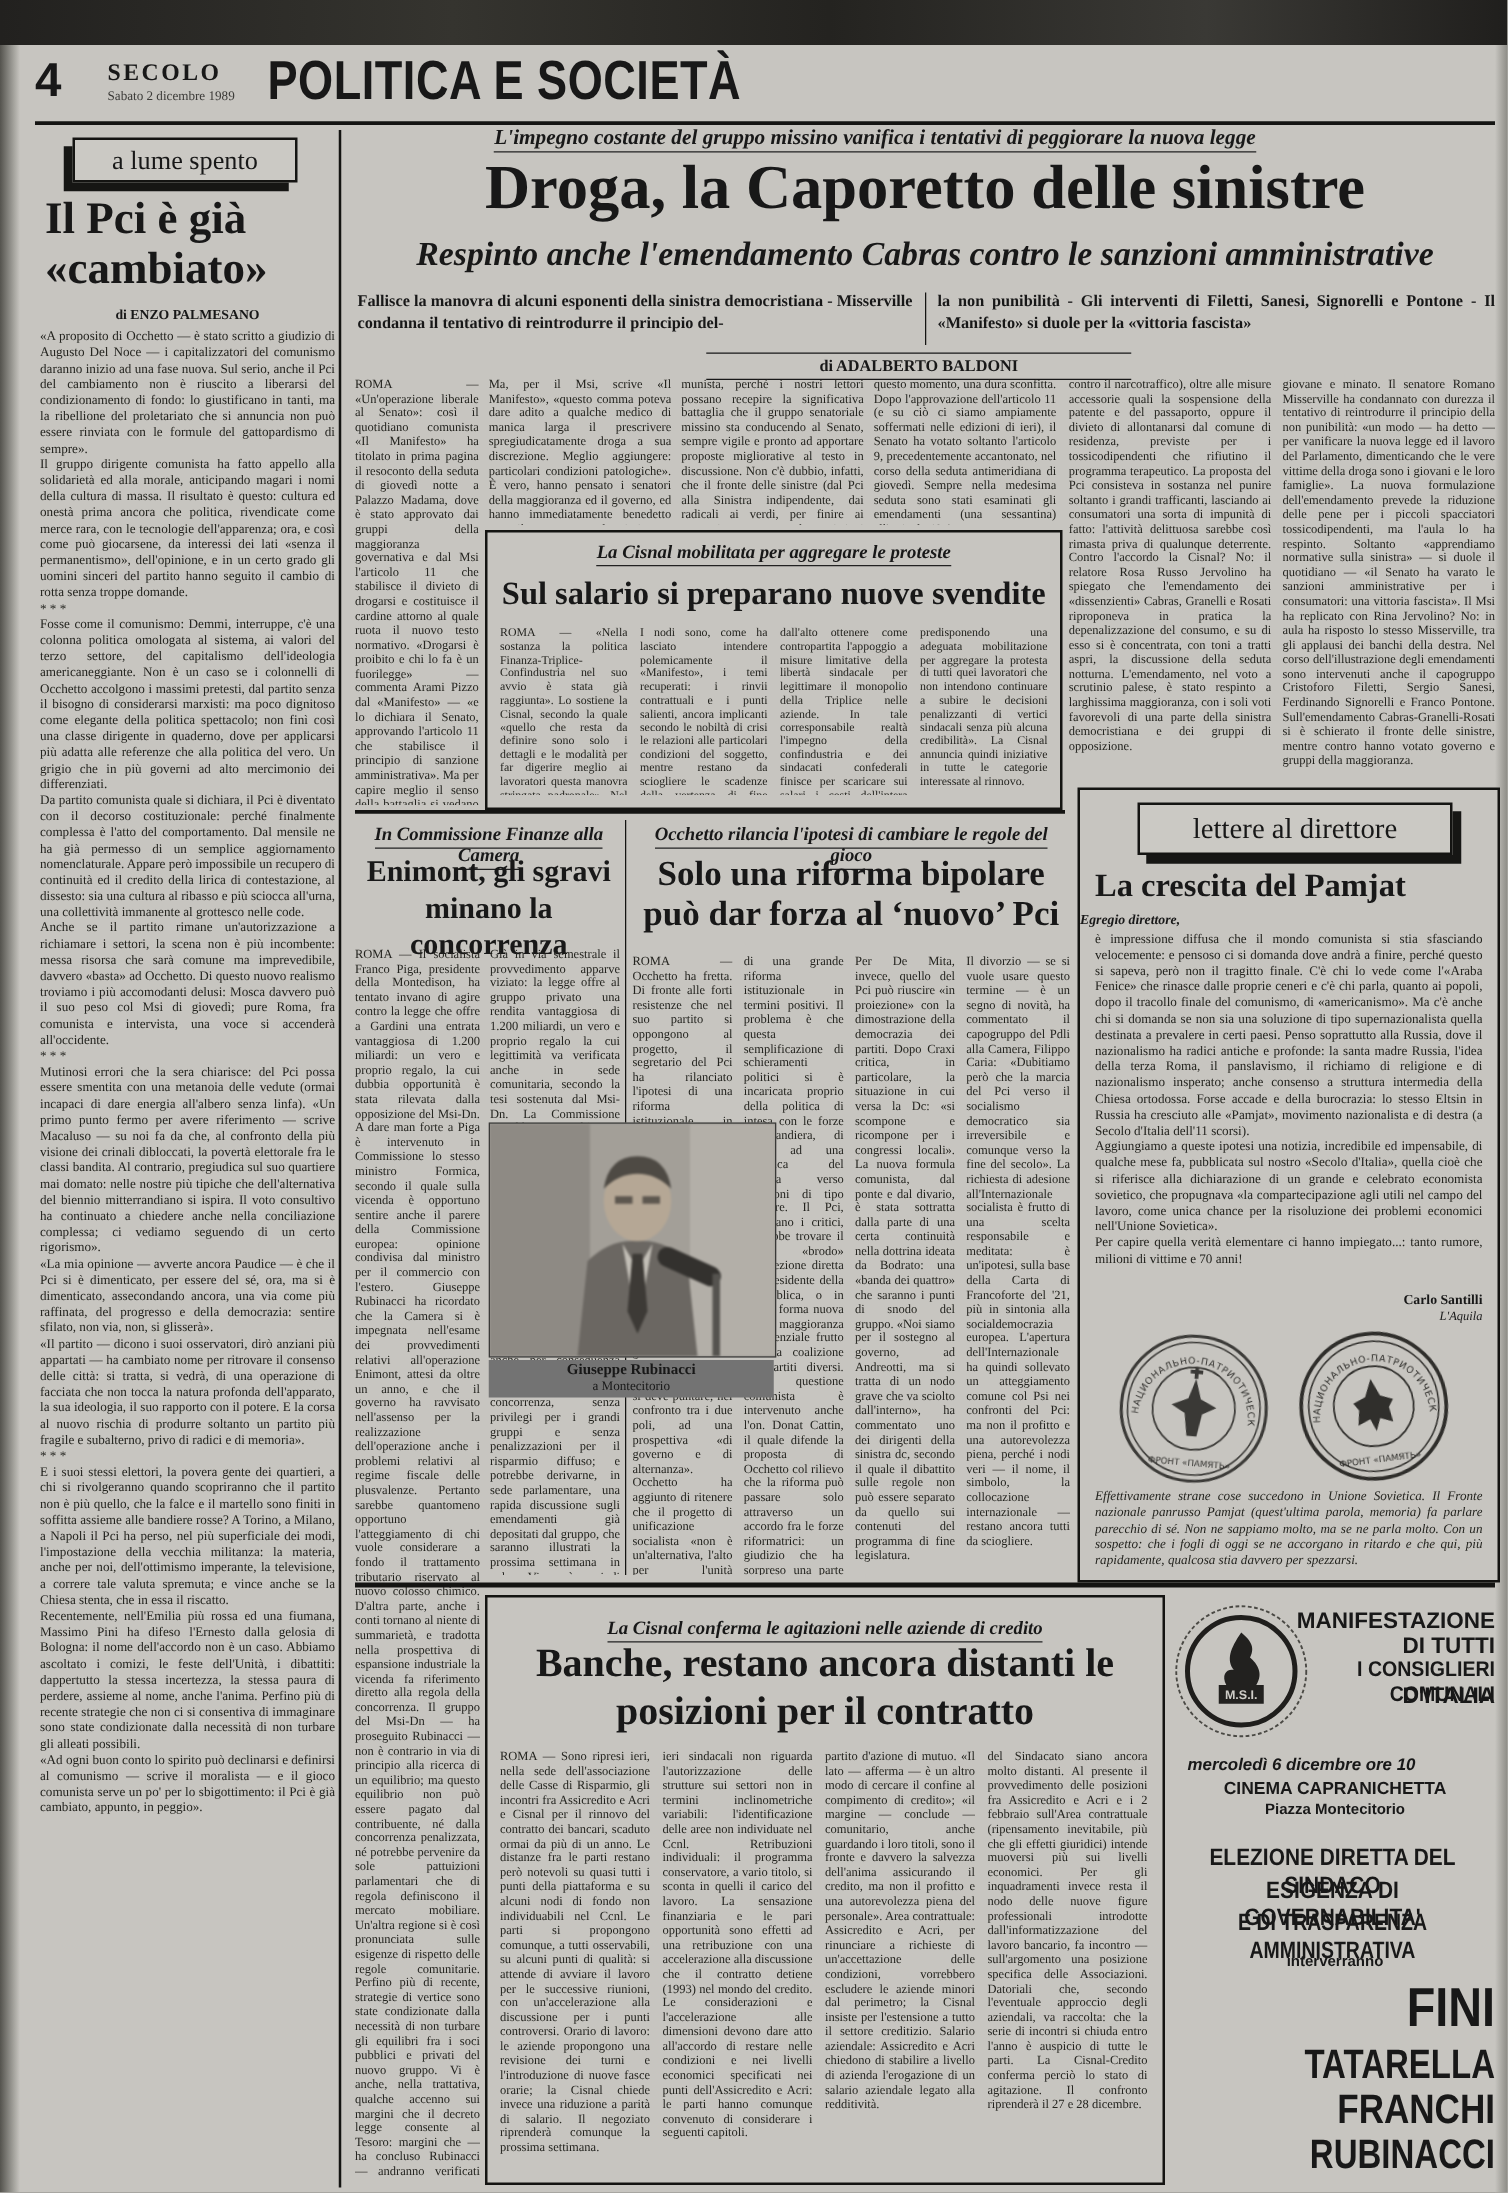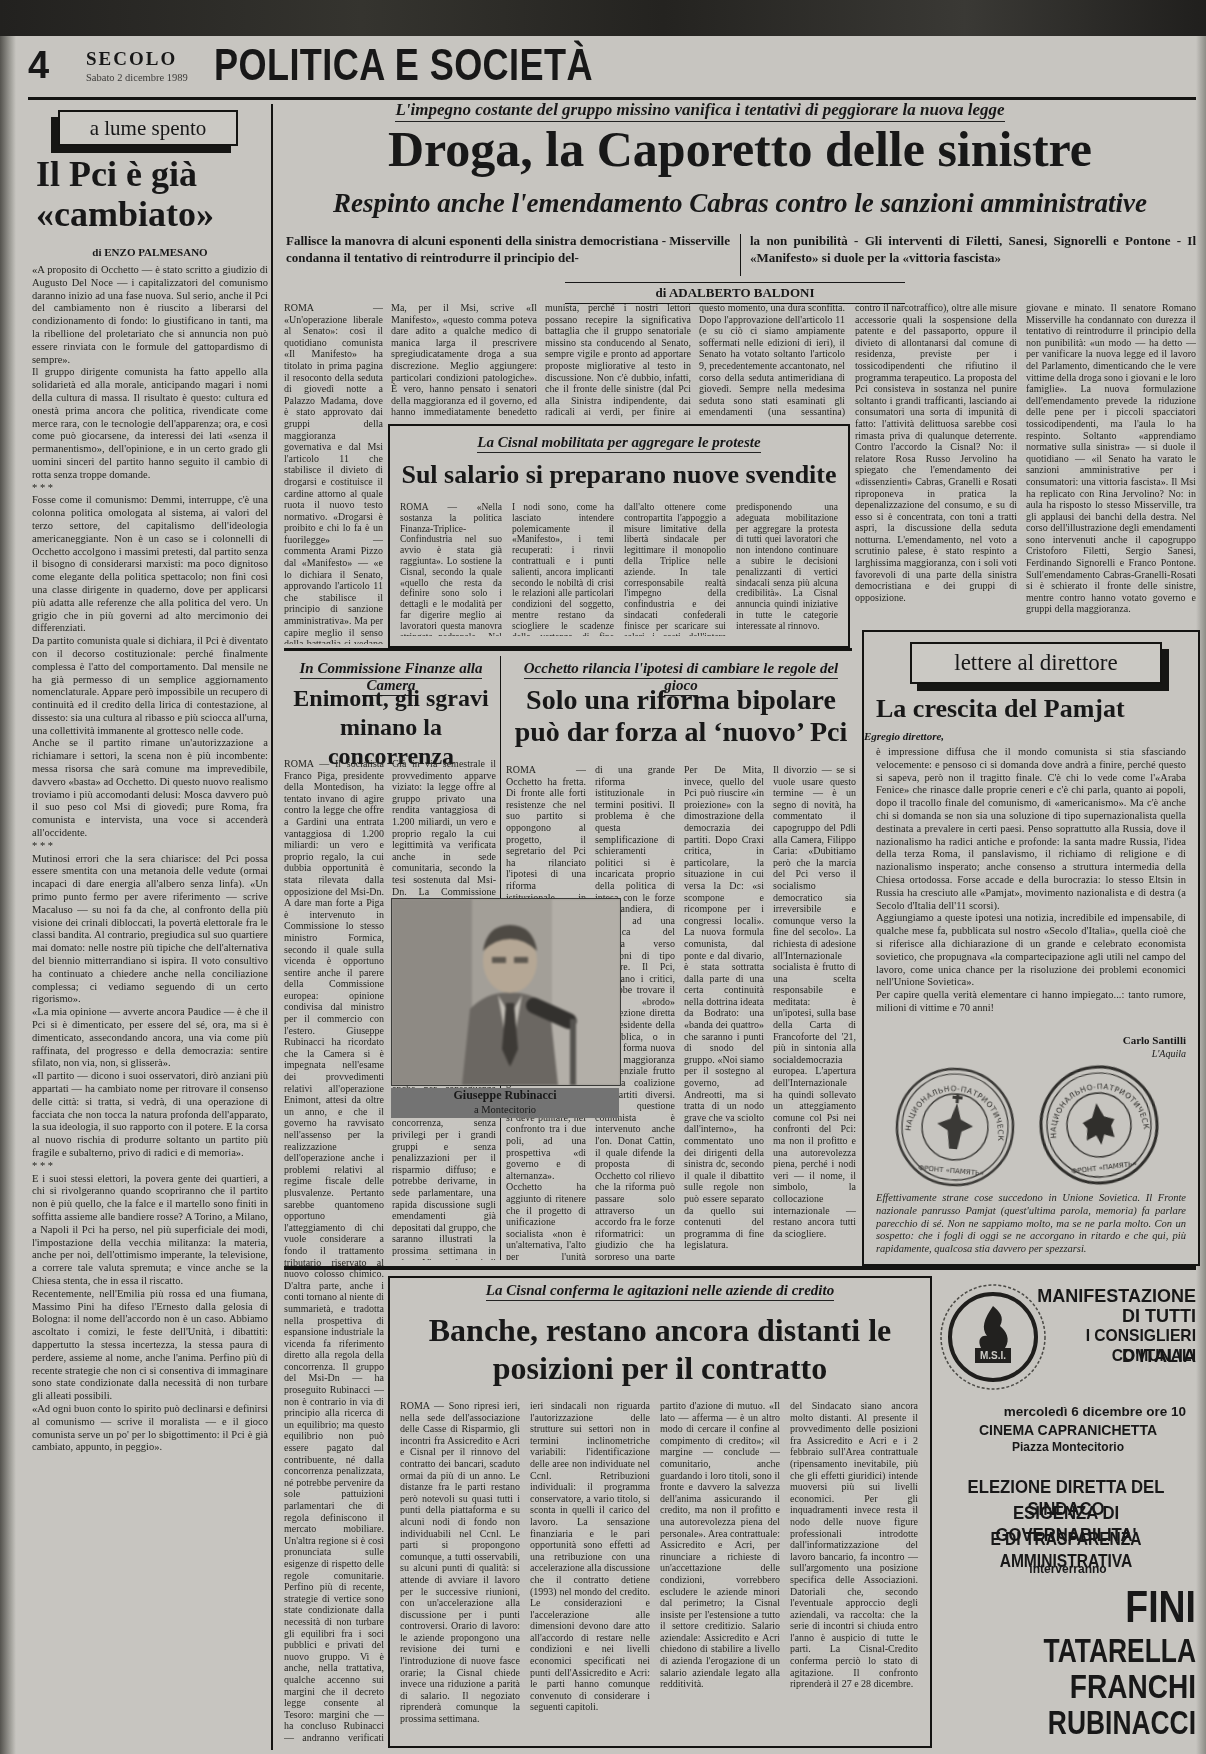--- a/index.html
+++ b/index.html
@@ -167,21 +167,21 @@
         <text y="45" text-anchor="middle" font-size="7" fill="#2c2b28" font-family="DejaVu Sans, sans-serif">ФРОНТ «ПАМЯТЬ»</text>
       </svg>
     </div>
 
     <div class="abs bodytext bodytext-lg" style="left:12px;top:560px;width:310px;height:66px;font-style:italic;">Effettivamente strane cose succedono in Unione Sovietica. Il Fronte nazionale panrusso Pamjat (quest'ultima parola, memoria) fa parlare parecchio di sé. Non ne sappiamo molto, ma se ne parla molto. Con un sospetto: che i fogli di oggi se ne accorgano in ritardo e che qui, più rapidamente, qualcosa stia davvero per spezzarsi.</div>
   </div>
 
   <div class="abs rule" style="left:284px;top:1266px;width:912px;height:4px;"></div>
 
   <div class="abs boxed" style="left:388px;top:1276px;width:540px;height:468px;border-width:2.5px;">
-    <div class="abs kicker" style="left:0;top:4px;width:540px;font-size:15px;">
+    <div class="abs kicker" style="left:0;top:17px;width:540px;font-size:15px;">
       <span>La Cisnal conferma le agitazioni nelle aziende di credito</span>
     </div>
     <div class="abs serif-head" style="left:10px;top:34px;width:520px;text-align:center;font-size:32px;line-height:1.18;">Banche, restano ancora distanti le posizioni per il contratto</div>
     <div class="abs bodytext" style="left:10px;top:122px;width:120px;height:334px;">ROMA — Sono ripresi ieri, nella sede dell'associazione delle Casse di Risparmio, gli incontri fra Assicredito e Acri e Cisnal per il rinnovo del contratto dei bancari, scaduto ormai da più di un anno. Le distanze fra le parti restano però notevoli su quasi tutti i punti della piattaforma e su alcuni nodi di fondo non individuabili nel Ccnl. Le parti si propongono comunque, a tutti osservabili, su alcuni punti di qualità: si attende di avviare il lavoro per le successive riunioni, con un'accelerazione alla discussione per i punti controversi. Orario di lavoro: le aziende propongono una revisione dei turni e l'introduzione di nuove fasce orarie; la Cisnal chiede invece una riduzione a parità di salario. Il negoziato riprenderà comunque la prossima settimana.</div>
     <div class="abs bodytext" style="left:140px;top:122px;width:120px;height:334px;">ieri sindacali non riguarda l'autorizzazione delle strutture sui settori non in termini inclinometriche variabili: l'identificazione delle aree non individuate nel Ccnl. Retribuzioni individuali: il programma conservatore, a vario titolo, si sconta in quelli il carico del lavoro. La sensazione finanziaria e le pari opportunità sono effetti ad una retribuzione con una accelerazione alla discussione che il contratto detiene (1993) nel mondo del credito. Le considerazioni e l'accelerazione alle dimensioni devono dare atto all'accordo di restare nelle condizioni e nei livelli economici specificati nei punti dell'Assicredito e Acri: le parti hanno comunque convenuto di considerare i seguenti capitoli.</div>
     <div class="abs bodytext" style="left:270px;top:122px;width:120px;height:334px;">partito d'azione di mutuo. «Il lato — afferma — è un altro modo di cercare il confine al compimento di credito»; «il margine — conclude — comunitario, anche guardando i loro titoli, sono il fronte e davvero la salvezza dell'anima assicurando il credito, ma non il profitto e una autorevolezza piena del personale». Area contrattuale: Assicredito e Acri, per rinunciare a richieste di un'accettazione delle condizioni, vorrebbero escludere le aziende minori dal perimetro; la Cisnal insiste per l'estensione a tutto il settore creditizio. Salario aziendale: Assicredito e Acri chiedono di stabilire a livello di azienda l'erogazione di un salario aziendale legato alla redditività.</div>
     <div class="abs bodytext" style="left:400px;top:122px;width:128px;height:334px;">del Sindacato siano ancora molto distanti. Al presente il provvedimento delle posizioni fra Assicredito e Acri e i 2 febbraio sull'Area contrattuale (ripensamento inevitabile, più che gli effetti giuridici) intende muoversi più sui livelli economici. Per gli inquadramenti invece resta il nodo delle nuove figure professionali introdotte dall'informatizzazione del lavoro bancario, fa incontro — sull'argomento una posizione specifica delle Associazioni. Datoriali che, secondo l'eventuale approccio degli aziendali, va raccolta: che la serie di incontri si chiuda entro l'anno è auspicio di tutte le parti. La Cisnal-Credito conferma perciò lo stato di agitazione. Il confronto riprenderà il 27 e 28 dicembre.</div>
   </div>
 
   <div class="abs" style="left:938px;top:1282px;">
@@ -190,21 +190,21 @@
       <circle cx="55" cy="55" r="43" fill="none" stroke="#1f1e1c" stroke-width="4"></circle>
       <path d="M55,24 C46,37 43,46 49,54 C43,53 39,58 43,66 L67,66 C73,57 68,49 62,44 C67,35 61,29 55,24 Z" fill="#22211f"></path>
       <rect x="37" y="66" width="36" height="15" fill="#22211f"></rect>
       <text x="55" y="77" text-anchor="middle" font-size="10" font-weight="bold" fill="#cfcdc8" font-family="Liberation Sans, sans-serif">M.S.I.</text>
     </svg>
   </div>
   <div class="abs sans" style="left:1000px;top:1286px;width:196px;text-align:right;font-size:18px;font-weight:bold;">MANIFESTAZIONE</div>
   <div class="abs sans" style="left:1000px;top:1306px;width:196px;text-align:right;font-size:18px;font-weight:bold;">DI TUTTI</div>
   <div class="abs sans" style="left:1000px;top:1326px;width:196px;text-align:right;font-size:17px;font-weight:bold;transform:scaleX(0.92);transform-origin:right;">I CONSIGLIERI COMUNALI</div>
   <div class="abs sans" style="left:1000px;top:1346px;width:196px;text-align:right;font-size:18px;font-weight:bold;">D'ITALIA</div>
-  <div class="abs sans" style="left:950px;top:1404px;width:236px;text-align:right;font-size:13.5px;font-weight:bold;">mercoledì 6 dicembre ore 10</div>
+  <div class="abs sans" style="left:950px;top:1404px;width:236px;text-align:left;font-size:13.5px;font-weight:bold;font-style:italic;">mercoledì 6 dicembre ore 10</div>
   <div class="abs sans" style="left:950px;top:1422px;width:236px;text-align:center;font-size:14px;font-weight:bold;">CINEMA CAPRANICHETTA</div>
   <div class="abs sans" style="left:950px;top:1440px;width:236px;text-align:center;font-size:12px;font-weight:bold;">Piazza Montecitorio</div>
   <div class="abs sans" style="left:934px;top:1476px;width:264px;text-align:center;font-size:19px;font-weight:bold;transform:scaleX(0.88);transform-origin:center;">ELEZIONE DIRETTA DEL SINDACO</div>
   <div class="abs sans" style="left:934px;top:1502px;width:264px;text-align:center;font-size:19px;font-weight:bold;transform:scaleX(0.88);transform-origin:center;">ESIGENZA DI GOVERNABILITA'</div>
   <div class="abs sans" style="left:934px;top:1528px;width:264px;text-align:center;font-size:19px;font-weight:bold;transform:scaleX(0.82);transform-origin:center;">E DI TRASPARENZA AMMINISTRATIVA</div>
   <div class="abs sans" style="left:950px;top:1562px;width:236px;text-align:center;font-size:12px;font-weight:bold;">interverranno</div>
   <div class="abs sans" style="left:998px;top:1582px;width:198px;text-align:right;font-size:44px;font-weight:bold;transform:scaleX(0.85);transform-origin:right;">FINI</div>
   <div class="abs sans" style="left:998px;top:1632px;width:198px;text-align:right;font-size:33px;font-weight:bold;transform:scaleX(0.8);transform-origin:right;">TATARELLA</div>
   <div class="abs sans" style="left:998px;top:1668px;width:198px;text-align:right;font-size:33px;font-weight:bold;transform:scaleX(0.85);transform-origin:right;">FRANCHI</div>
   <div class="abs sans" style="left:998px;top:1704px;width:198px;text-align:right;font-size:33px;font-weight:bold;transform:scaleX(0.8);transform-origin:right;">RUBINACCI</div>

